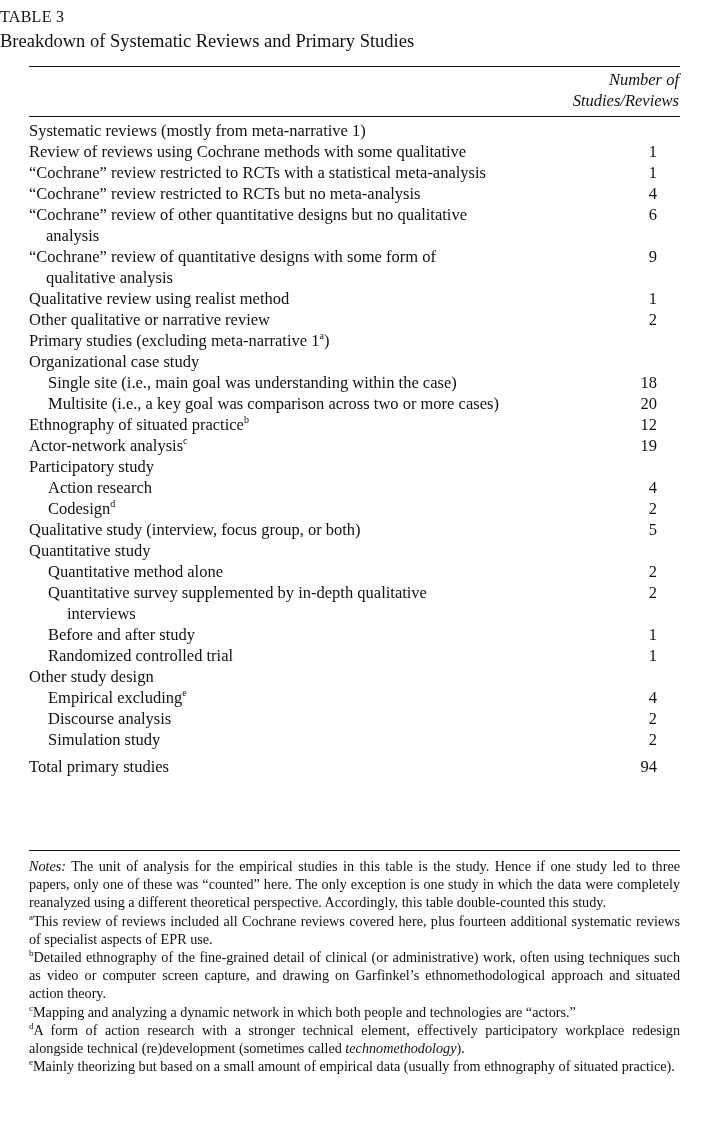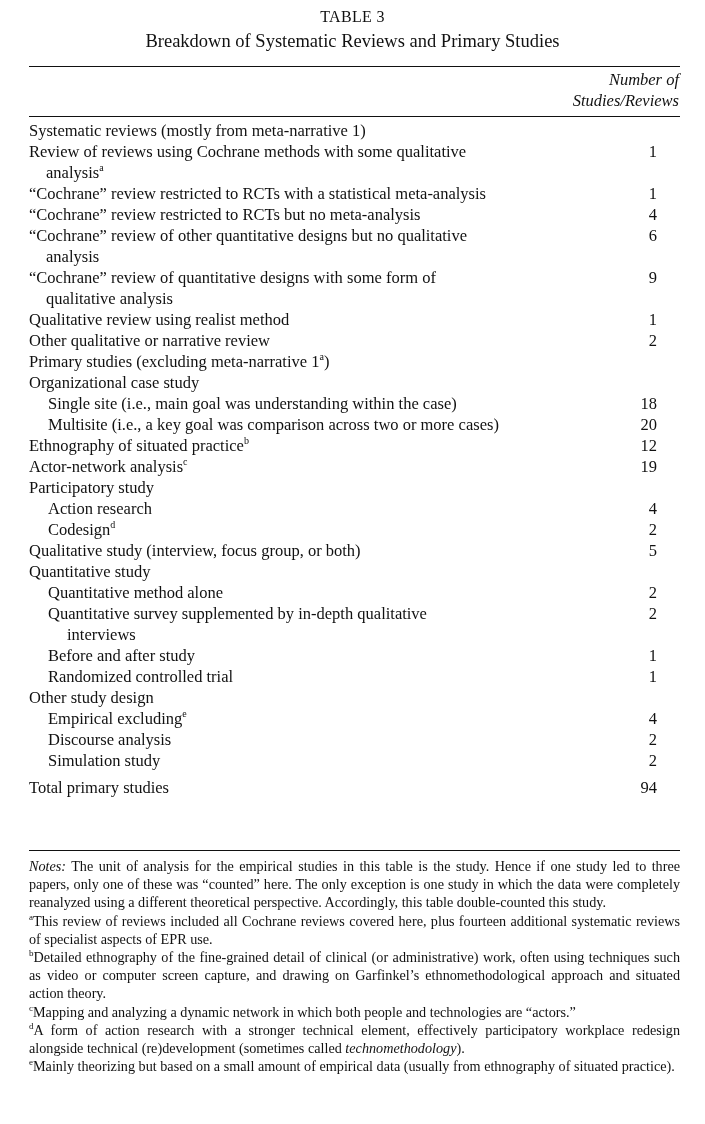--- a/index.html
+++ b/index.html
@@ -2,21 +2,21 @@
 <html><head>
 <meta charset="utf-8">
 <style>
   html, body { margin: 0; padding: 0; background: #ffffff; }
   body {
     width: 705px; height: 1124px; overflow: hidden;
     font-family: "Liberation Serif", "DejaVu Serif", serif;
     color: #111;
   }
   .page { position: relative; width: 705px; height: 1124px; }
-  .caption { text-align: center; }
+  .caption { }
   .table-num { position: absolute; top: 8px; left: 0; width: 705px; font-size: 16px; letter-spacing: 0.3px; }
   .table-title { position: absolute; top: 31px; left: 0; width: 705px; font-size: 18.5px; }
   .rule { position: absolute; left: 29px; width: 651px; height: 0; border-top: 1.4px solid #111; }
   .rule.r1 { top: 66px; }
   .rule.r2 { top: 116px; }
   .rule.r3 { top: 850px; }
   .col-head { position: absolute; top: 69px; right: 26px; text-align: right; font-size: 16.5px; line-height: 21px; font-style: italic; }
 
   .rows { position: absolute; top: 120px; left: 29px; width: 651px; }
   .row { position: relative; display: flex; font-size: 16.5px; line-height: 21px; }
@@ -45,21 +45,21 @@
     <div>Studies/Reviews</div>
   </div>
   <div class="rule r2"></div>
 
   <div class="rows" id="rows">
       <div class="row">
         <div class="label"><span>Systematic reviews (mostly from meta-narrative 1)</span></div>
         <div class="val"></div>
       </div>
       <div class="row">
-        <div class="label"><span>Review of reviews using Cochrane methods with some qualitative</span><span class="wrap2"><span>analysis</span><sup>a</sup></span></div>
+        <div class="label"><span>Review of reviews using Cochrane methods with some qualitative</span></div>
         <div class="val">1</div>
       </div>
       <div class="row">
         <div class="label"><span>“Cochrane” review restricted to RCTs with a statistical meta-analysis</span></div>
         <div class="val">1</div>
       </div>
       <div class="row">
         <div class="label"><span>“Cochrane” review restricted to RCTs but no meta-analysis</span></div>
         <div class="val">4</div>
       </div>

